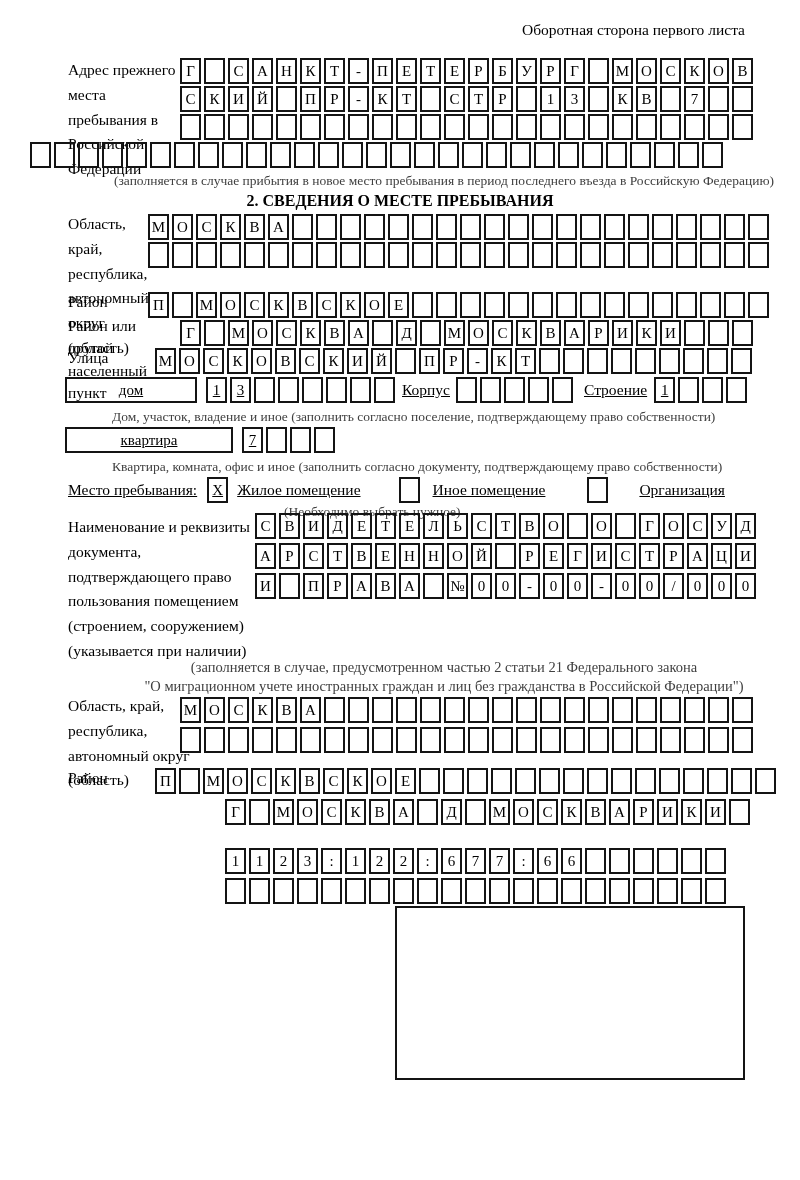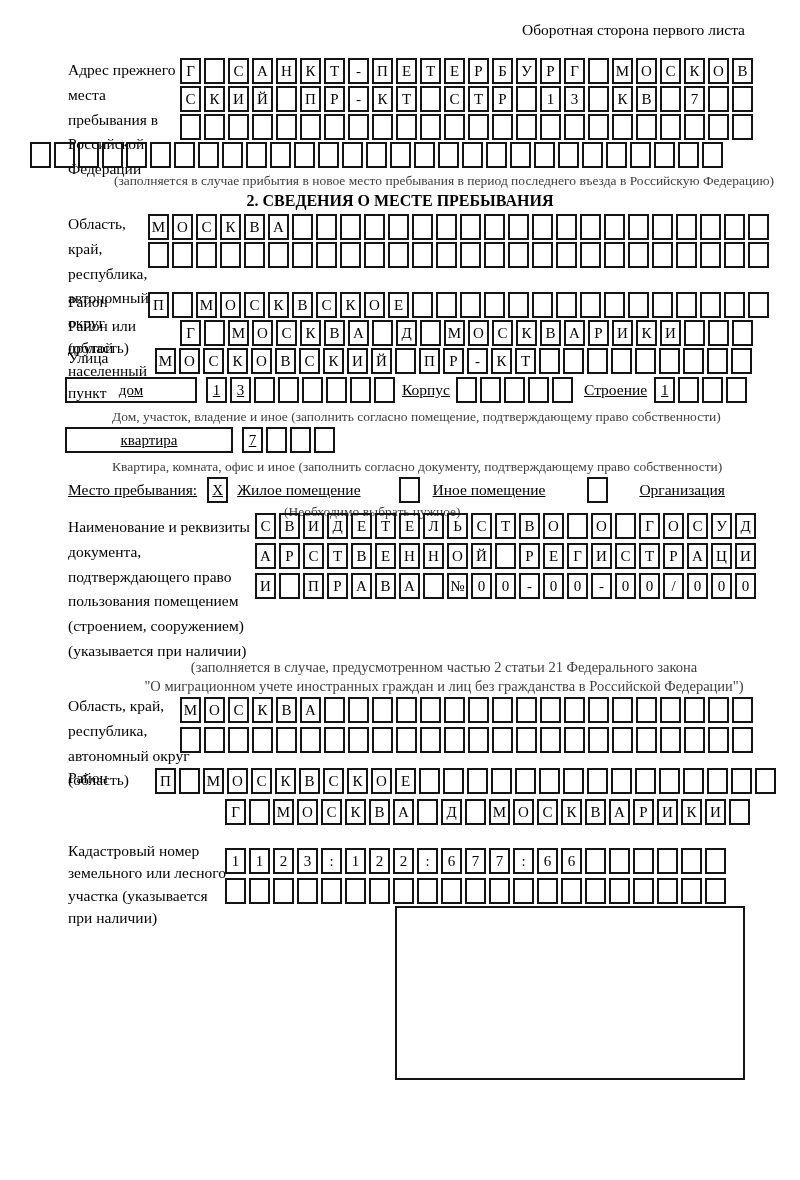--- a/index.html
+++ b/index.html
@@ -317,21 +317,21 @@
         <span class="cell"></span>
       </div>
     <div class="fieldword" style="margin-left:8px;text-align:right;">Строение</div>
     <div class="cellrow" style="margin-left:7px;">
         <span class="cell">1</span>
         <span class="cell"></span>
         <span class="cell"></span>
         <span class="cell"></span>
       </div>
   </div>
-  <div class="abs note" style="left:68px;top:408px;">Дом, участок, владение и иное (заполнить согласно помещение, подтверждающему право собственности)</div>
+  <div class="abs note" style="left:68px;top:408px;">Дом, участок, владение и иное (заполнить согласно поселение, подтверждающему право собственности)</div>
 
   <div class="abs inline-flex-row" style="left:65px;top:427px;">
     <div class="widebox" style="width:168px;">квартира</div>
     <div class="cellrow" style="margin-left:9px;">
         <span class="cell">7</span>
         <span class="cell"></span>
         <span class="cell"></span>
         <span class="cell"></span>
       </div>
   </div>
@@ -538,21 +538,20 @@
         <span class="cell">В</span>
         <span class="cell">А</span>
         <span class="cell">Р</span>
         <span class="cell">И</span>
         <span class="cell">К</span>
         <span class="cell">И</span>
         <span class="cell"></span>
       </div>
   </div>
 
-  <div class="abs lbl" style="left:68px;top:840px;width:162px;line-height:1.45;">Кадастровый номер земельного или лесного участка (указывается при наличии)</div>
   <div class="abs" style="left:225px;top:848px;">
     <div class="cellrow">
         <span class="cell">1</span>
         <span class="cell">1</span>
         <span class="cell">2</span>
         <span class="cell">3</span>
         <span class="cell">:</span>
         <span class="cell">1</span>
         <span class="cell">2</span>
         <span class="cell">2</span>

